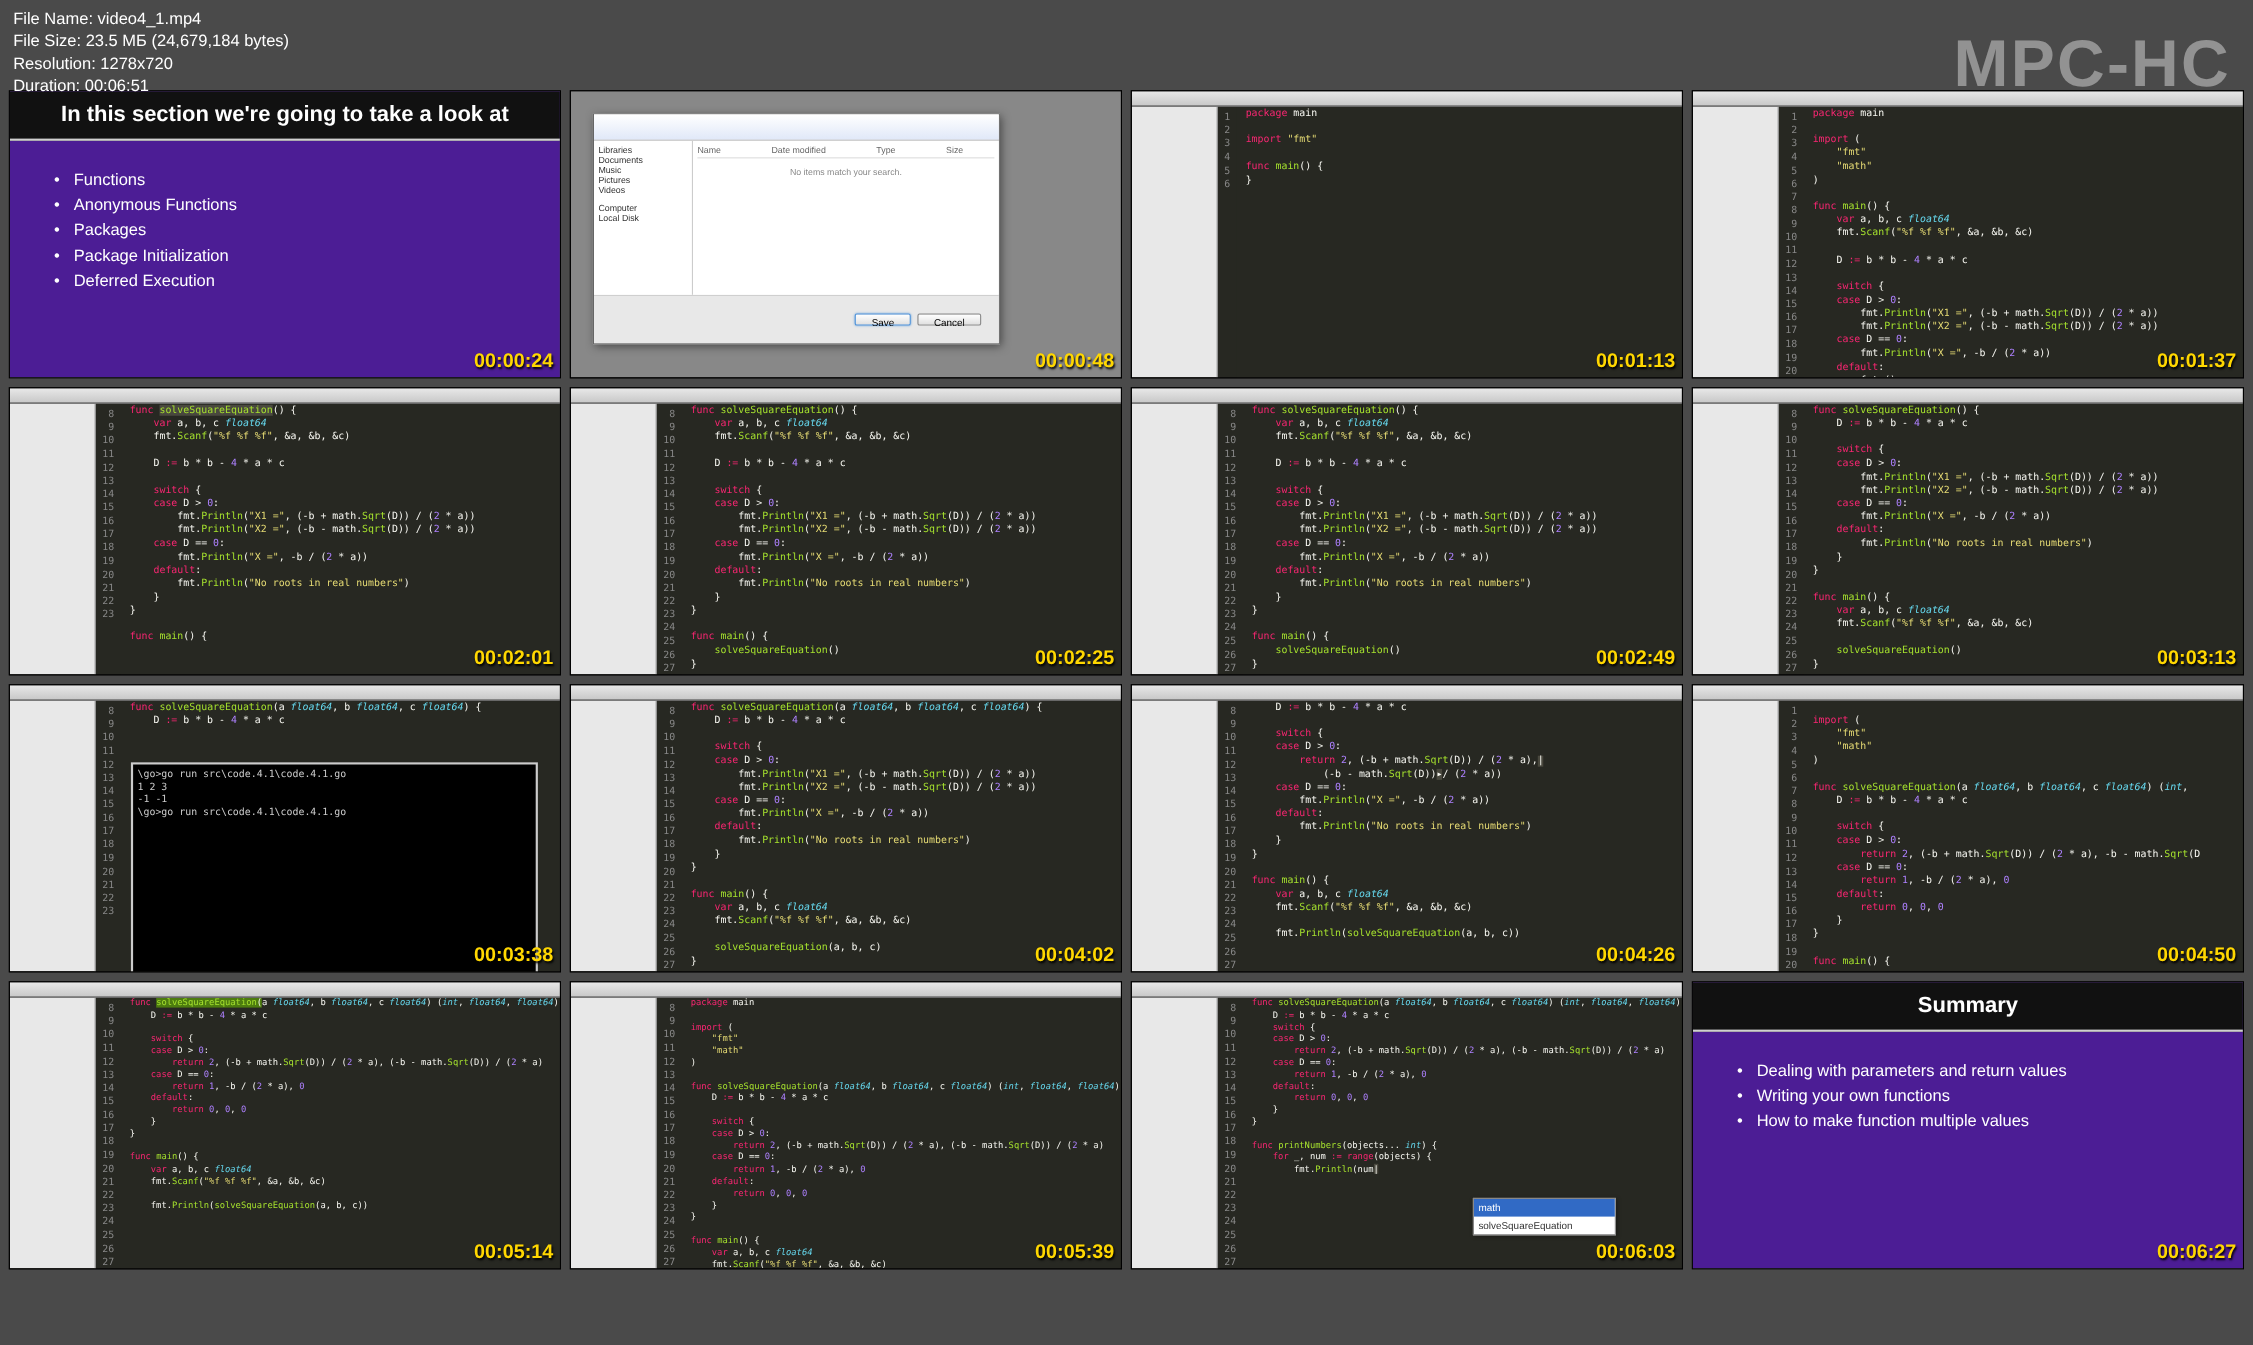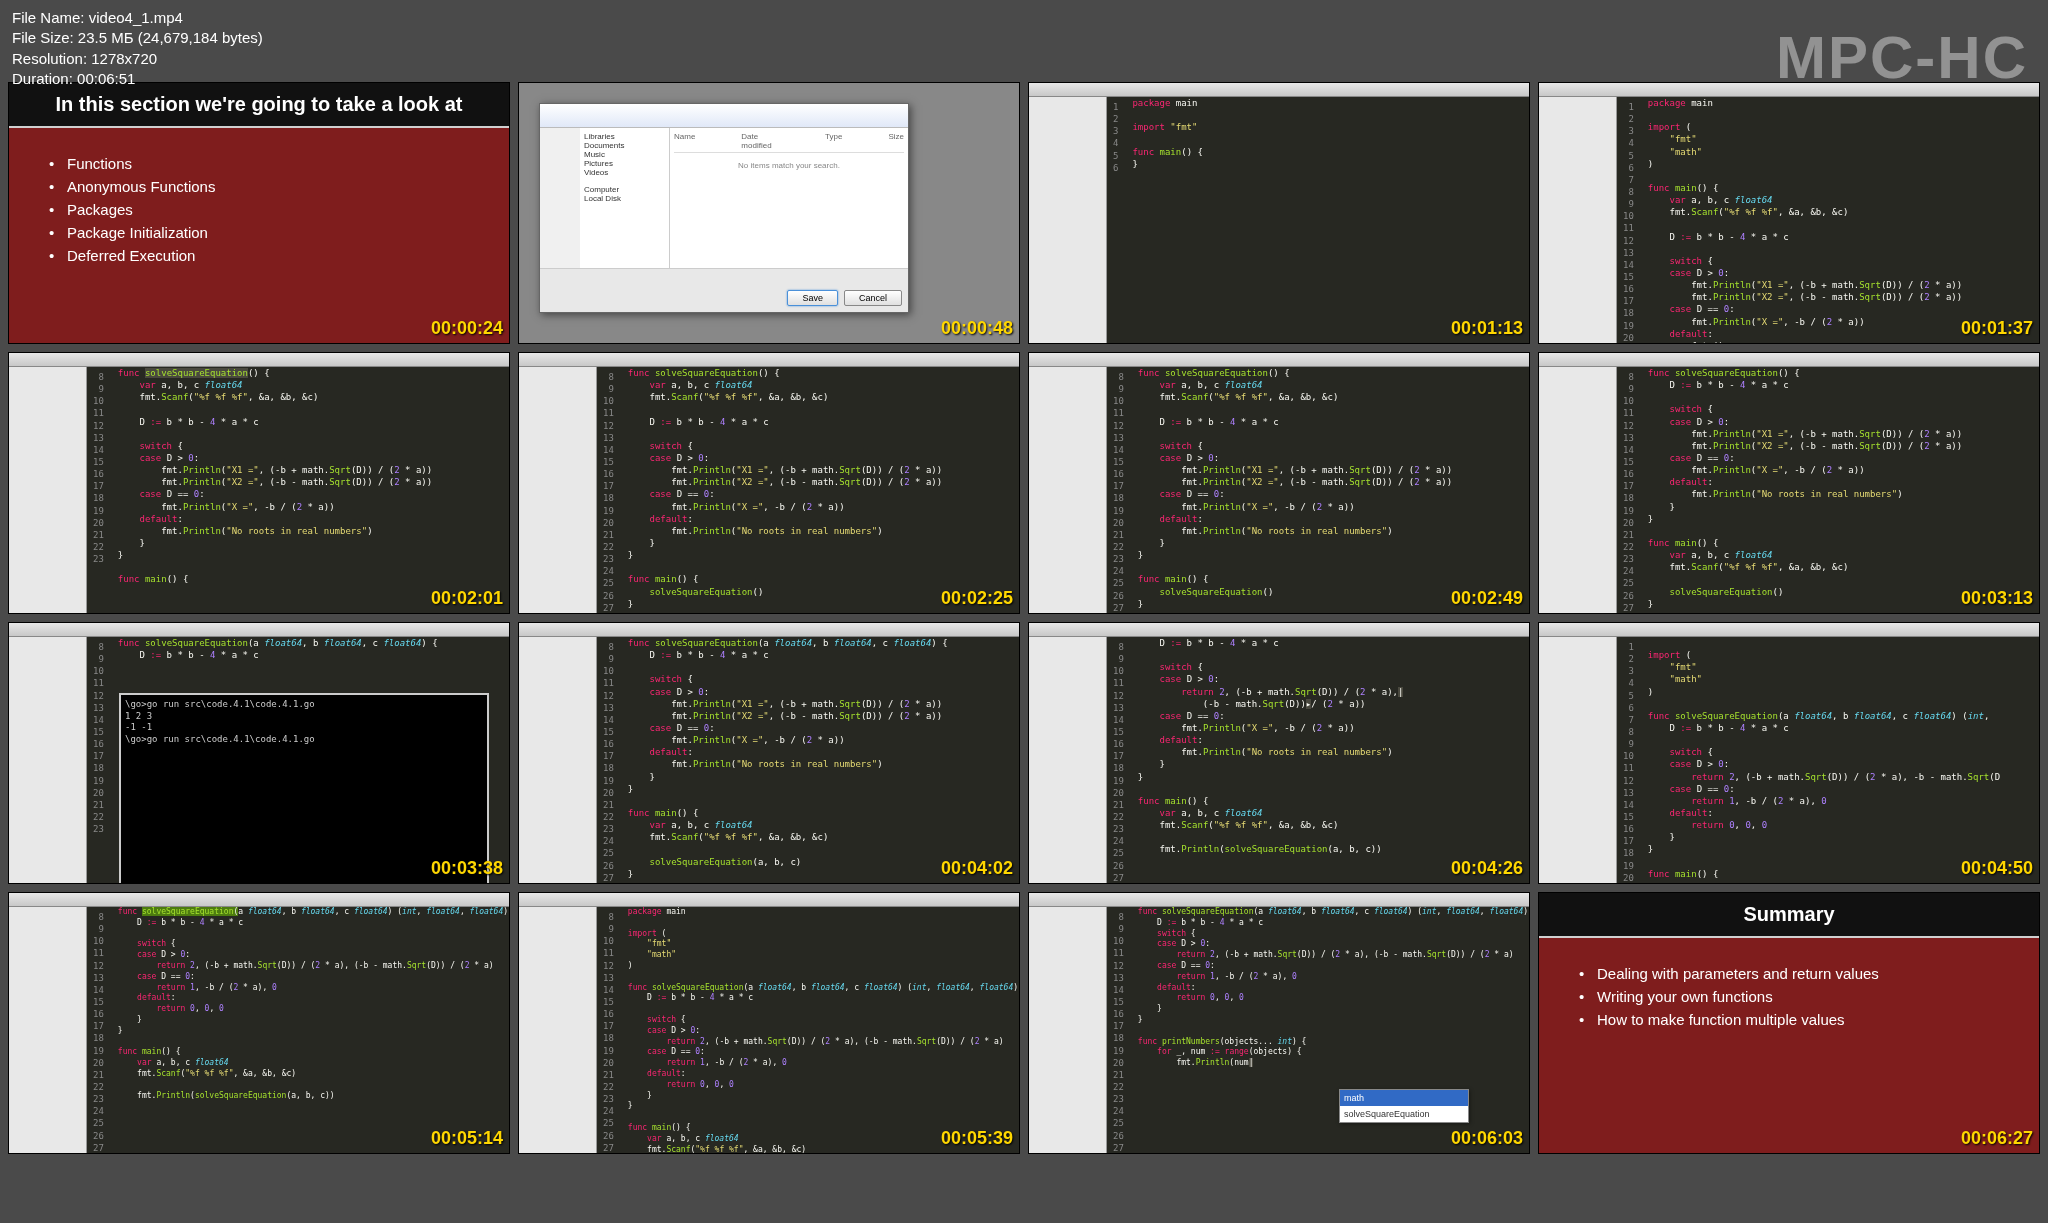--- a/index.html
+++ b/index.html
@@ -49,21 +49,21 @@
 .timestamp {
   position: absolute;
   bottom: 4px;
   right: 6px;
   color: #ffd700;
   font-size: 18px;
   font-weight: bold;
   text-shadow: 1px 1px 2px #000;
 }
 .slide {
-  background: #7f1d1d;
+  background: #4c1d95;
   color: #fff;
   padding: 0;
   height: 100%;
 }
 .slide-header {
   background: #111;
   border-bottom: 2px solid #d0d0d0;
   padding: 10px 20px;
   text-align: center;
   font-size: 20px;
@@ -151,36 +151,34 @@
   display: flex;
   height: 140px;
 }
 .dialog-side {
   width: 90px;
   background: #fff;
   border-right: 1px solid #ccc;
   padding: 4px;
   font-size: 8px;
   color: #333;
-  margin-left: 40px;
 }
 .dialog-main {
   flex: 1;
   background: #fff;
   padding: 4px;
   font-size: 8px;
 }
 .dialog-footer {
   height: 44px;
   background: #e8e8e8;
   border-top: 1px solid #ccc;
   display: flex;
   justify-content: flex-end;
-  align-items: flex-end;
-  padding: 6px;
+  padding: 16px;
   gap: 6px;
 }
 .btn {
   padding: 2px 14px;
   font-size: 9px;
   background: linear-gradient(#fff,#e0e0e0);
   border: 1px solid #888;
   border-radius: 2px;
 }
 .btn.primary { border-color: #4a90d9; box-shadow: 0 0 2px #4a90d9; }

